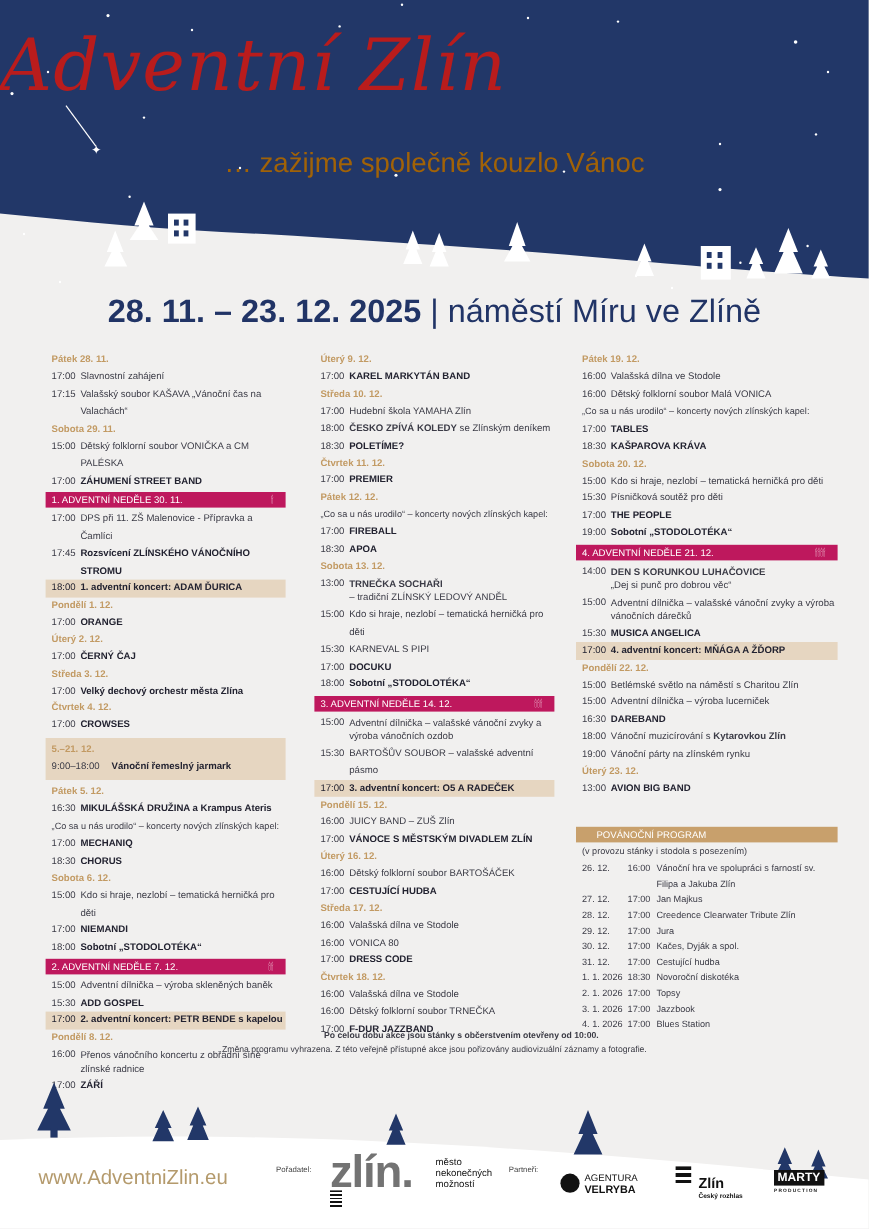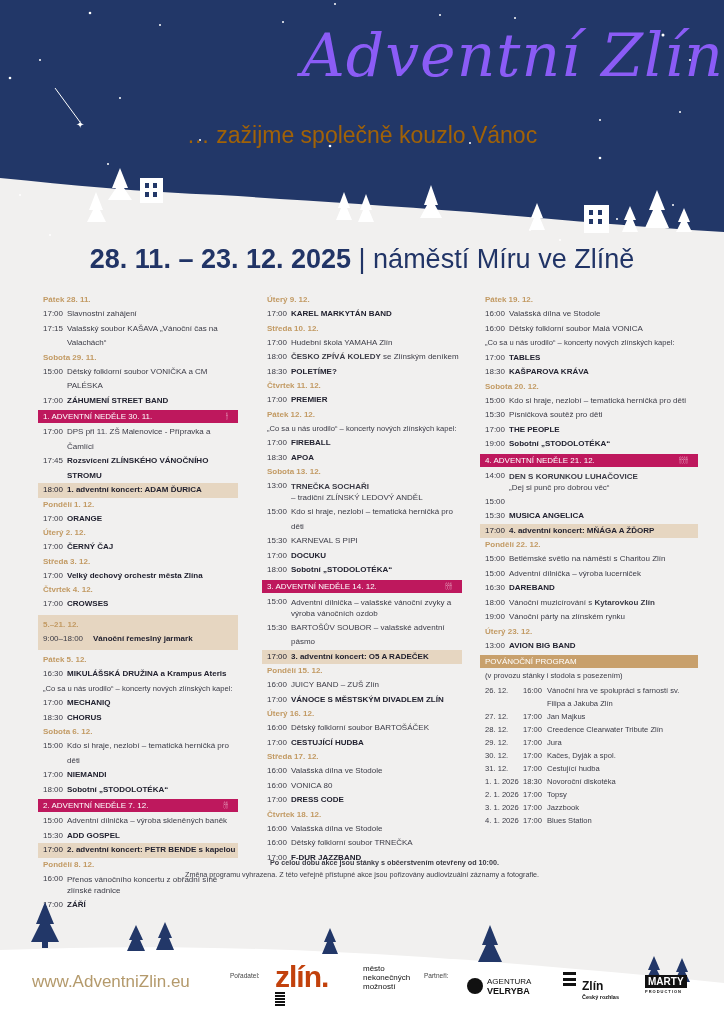--- a/index.html
+++ b/index.html
@@ -1,21 +1,21 @@
 <!DOCTYPE html>
 <html><head>
 <meta charset="utf-8">
 <style>
   * { box-sizing: border-box; margin: 0; padding: 0; }
   html, body { width: 724px; height: 1024px; overflow: hidden; }
   body { background: #f1f0ef; font-family: "Liberation Sans", sans-serif; color: #2a2a35; position: relative; }
 
   .hero { position: absolute; left: 0; top: 0; width: 724px; height: 290px; }
   .hero svg { position: absolute; left: 0; top: 0; }
-  .title { position: absolute; left: 0; top: 20px; width: 724px; text-align: right; color: #8b5cf6;
+  .title { position: absolute; left: 0; top: 20px; width: 724px; text-align: left; color: #b91c1c;
     font-family: "DejaVu Serif", serif; font-style: italic; font-size: 60px; letter-spacing: 1px; }
   .subtitle { position: absolute; left: 0; top: 122px; width: 724px; text-align: center; color: #a16207;
     font-size: 23px; }
   .dateline { position: absolute; left: 0; top: 244px; width: 724px; text-align: center; color: #213466; font-size: 27px; }
   .dateline .d { font-weight: bold; }
 
   .cols { position: absolute; top: 293px; left: 38px; width: 660px; }
   .col { position: absolute; top: 0; width: 200px; font-size: 8px; }
   .c1 { left: 0; } .c2 { left: 224px; } .c3 { left: 442px; width: 218px; }
 
@@ -26,33 +26,33 @@
   .ev .n.b { font-weight: bold; color: #222230; }
   .ev.multi .n { line-height: 11px; padding-top: 2px; padding-bottom: 2px; }
   .note { padding-left: 5px; line-height: 14.5px; color: #3b3b46; font-size: 7.6px; }
   .sun { background: #be185d; color: #fff; height: 13px; line-height: 13px; padding-left: 5px; font-size: 8px;
     display: flex; justify-content: space-between; padding-right: 10px; margin: 2px 0; }
   .hl { background: #e6d6c1; }
   .hl .n, .hl .t { color: #222230; }
   .box { background: #e6d6c1; padding: 3px 0 4px; margin: 3px 0; }
   .box .day { color: #c29a63; }
 
-  .post-h { background: #c8a06c; color: #fff; height: 13px; line-height: 13px; padding-left: 5px; margin: 2px 0 1px; }
+  .post-h { background: #c8a06c; color: #fff; height: 13px; line-height: 13px; padding-left: 17px; margin: 24px 0 1px; }
   .post-row { display: flex; line-height: 13px; font-size: 7.6px; color: #3b3b46; padding-left: 5px; }
   .post-row .pd { width: 38px; flex: none; }
   .post-row .pt { width: 24px; flex: none; }
 
   .footer-note { position: absolute; top: 857px; left: 0; width: 724px; text-align: center; font-size: 7.2px; color: #3a3a44; line-height: 12px; }
   .footer-note .b1 { font-weight: bold; padding-left: 45px; }
 
   .bottom { position: absolute; left: 0; top: 880px; width: 724px; height: 144px; }
   .url { position: absolute; left: 32px; top: 972px; color: #b49a6c; font-size: 17px; }
   .lbl { position: absolute; font-size: 6.5px; color: #444; }
   .zlin-logo { position: absolute; left: 275px; top: 962px; }
-  .zlin-word { font-size: 30px; font-weight: bold; color: #c2410c; letter-spacing: -1px; line-height: 30px; }
+  .zlin-word { font-size: 38px; font-weight: bold; color: #737373; letter-spacing: -1px; line-height: 30px; }
   .zlin-tag { position: absolute; left: 88px; top: 2px; font-size: 8px; color: #111; line-height: 9px; width: 70px; }
   .partner { position: absolute; color: #111; font-weight: bold; }
 </style>
 </head>
 <body>
 
 <div class="hero">
   <svg width="724" height="290">
     <rect x="0" y="0" width="724" height="290" fill="#f1f0ef"></rect>
     <path d="M0 0 H724 V232 C650 228 560 220 470 212 C380 205 300 200 220 195 C140 192 70 185 0 178 Z" fill="#223768"></path>
@@ -397,20 +397,21 @@
     <div class="sun">
         <span>4. ADVENTNÍ NEDĚLE 21. 12.</span>
         <span>🕯🕯🕯🕯</span>
       </div>
     <div class="ev multi">
         <span class="t">14:00</span>
         <span class="n"><b>DEN S KORUNKOU LUHAČOVICE</b><br><span>„Dej si punč pro dobrou věc“</span></span>
       </div>
     <div class="ev multi">
         <span class="t">15:00</span>
+        <span class="n">Adventní dílnička – valašské vánoční zvyky a výroba vánočních dárečků</span>
       </div>
     <div class="ev">
         <span class="t">15:30</span>
         <span class="n b">MUSICA ANGELICA</span>
       </div>
     <div class="ev hl">
         <span class="t">17:00</span>
         <span class="n b">4. adventní koncert: MŇÁGA A ŽĎORP</span>
       </div>
     <div class="day">Pondělí 22. 12.</div>

